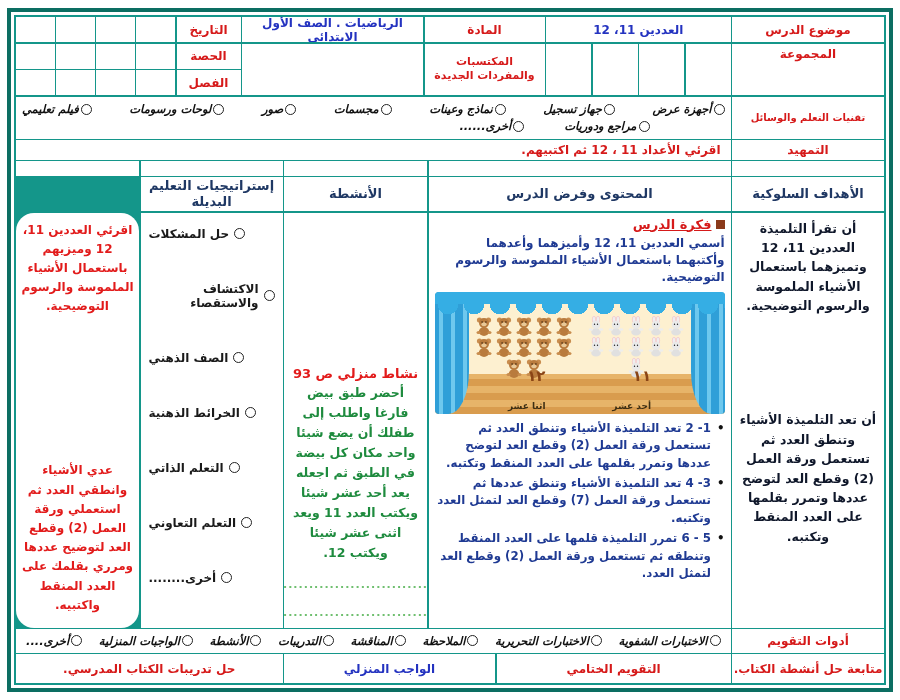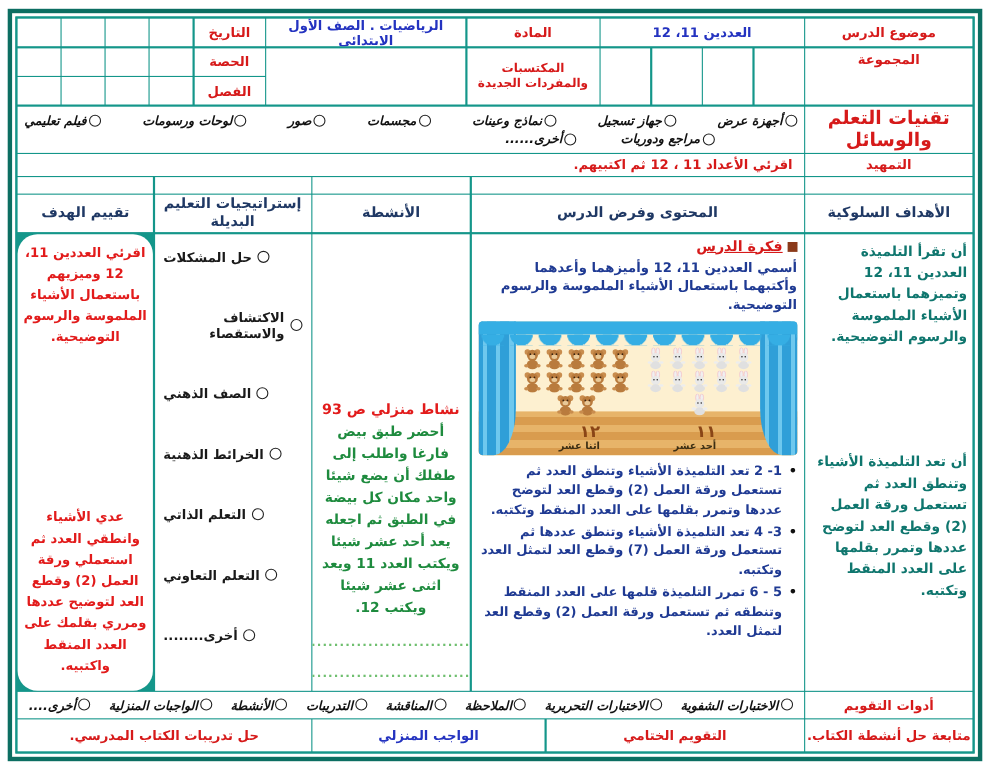--- a/index.html
+++ b/index.html
@@ -25,21 +25,21 @@
   .g-intro{grid-template-columns:152px 1fr;height:23px;}
   .intro-val{justify-content:flex-start;padding-right:10px;font-size:12px;}
   
   .maincols{grid-template-columns:152px 302px 143px 142px 1fr;}
   .g-strip{height:17px;}
   .g-head{height:40px;}
   .g-head .cell{font-size:13px;line-height:1.25;padding:0 4px;}
   .g-body{flex:1;}
   .col{align-items:flex-start;justify-content:flex-start;flex-direction:column;padding:6px 5px;text-align:right;}
   
-  .obj p{margin:0 0 0 4px;font-size:12.5px;line-height:1.55;color:#0f766e;text-align:right;width:100%;}
+  .obj p{margin:0 0 0 4px;font-size:12.5px;line-height:1.55;color:#0f172a;text-align:center;width:100%;}
   .obj p + p{margin-top:95px;}
   
   .content-col{padding:4px 6px;gap:2px;}
   .idea-head{display:flex;align-items:center;gap:4px;align-self:flex-start;}
   .sq{width:9px;height:9px;background:#8b3a1a;display:inline-block;flex:none;}
   .idea-title{color:#d61a1a;font-size:13px;text-decoration:underline;}
   .idea-text{color:#1f3a93;font-size:12px;line-height:1.45;margin:1px 0 3px;}
   .bullets{margin:4px 0 0;padding:0;list-style:none;}
   .bullets li{display:flex;gap:6px;font-size:11.8px;line-height:1.5;color:#1f3a93;margin-bottom:2px;}
   .dot{color:#111;flex:none;}
@@ -54,21 +54,21 @@
   .curtain.left{left:0;border-bottom-right-radius:60% 35%;}
   .floor{position:absolute;bottom:0;left:0;right:0;height:40px;z-index:1;
     background:repeating-linear-gradient(0deg,#d99c4e 0 7px,#e7b469 7px 14px);}
   .stage-groups{position:absolute;top:24px;right:40px;left:40px;height:62px;display:flex;justify-content:space-between;z-index:1;}
   .stage-group{display:flex;flex-direction:column;gap:1px;}
   .animal-row{display:flex;gap:2px;justify-content:flex-start;}
   .animal-row:last-child{justify-content:center;}
   .animal{width:18px;height:20px;display:inline-block;}
   .floor-labels{position:absolute;bottom:2px;right:40px;left:40px;display:flex;justify-content:space-around;z-index:2;text-align:center;}
   .numeral{color:#8a4516;font-size:15px;letter-spacing:5px;line-height:1.1;text-align:right;}
-  .numword{color:#3d2f14;font-size:9px;line-height:1.2;}
+  .numword{color:#3d2f14;font-size:9px;line-height:1.2;margin-top:16px;}
   
   .act-col{padding:8px 5px;gap:2px;text-align:center;align-items:center;justify-content:flex-end;}
   .act-head{color:#e21b1b;font-size:13px;}
   .act-body{color:#1e8b3e;font-size:12.5px;line-height:1.6;text-align:center;}
   .dots-line{color:#6fbf6f;font-size:11px;letter-spacing:1px;line-height:1.1;margin-top:14px;}
   
   .strat-col{padding:14px 8px;gap:12px;align-items:flex-end;}
   .strat-item{display:flex;align-items:center;gap:5px;font-size:12px;color:#1a1a1a;margin-bottom:29px;}
   
   .eval-col{padding:8px 5px;border-radius:18px;}
@@ -112,21 +112,21 @@
       <div class="cell"></div>
 
       <div class="cell red lbl">الفصل</div>
       <div class="cell"></div>
       <div class="cell"></div>
       <div class="cell"></div>
       <div class="cell"></div>
     </div>
 
     <div class="grid g-mat">
-      <div class="cell red" style="font-size:17px">تقنيات التعلم والوسائل</div>
+      <div class="cell red" style="font-size:10px">تقنيات التعلم والوسائل</div>
       <div class="cell mat-cell">
         <div class="mat-line mat-line1">
           <span class="opt">
               <span class="circ"></span>
               <span>أجهزة عرض</span>
             </span>
           <span class="opt">
               <span class="circ"></span>
               <span>جهاز تسجيل</span>
             </span>
@@ -175,21 +175,20 @@
       <div class="cell"></div>
       <div class="cell"></div>
       <div class="cell"></div>
     </div>
 
     <div class="grid maincols g-head">
       <div class="cell navy">الأهداف السلوكية</div>
       <div class="cell navy">المحتوى وفرض الدرس</div>
       <div class="cell navy">الأنشطة</div>
       <div class="cell navy">إستراتيجيات التعليم البديلة</div>
-      <div class="cell navy">تقييم الهدف</div>
     </div>
 
     <div class="grid maincols g-body">
 
       <div class="cell col obj">
         <p>أن تقرأ التلميذة العددين 11، 12 وتميزهما باستعمال الأشياء الملموسة والرسوم التوضيحية.</p>
         <p>أن تعد التلميذة الأشياء وتنطق العدد ثم تستعمل ورقة العمل (2) وقطع العد لتوضح عددها وتمرر بقلمها على العدد المنقط وتكتبه.</p>
       </div>
 
       <div class="cell col content-col">

